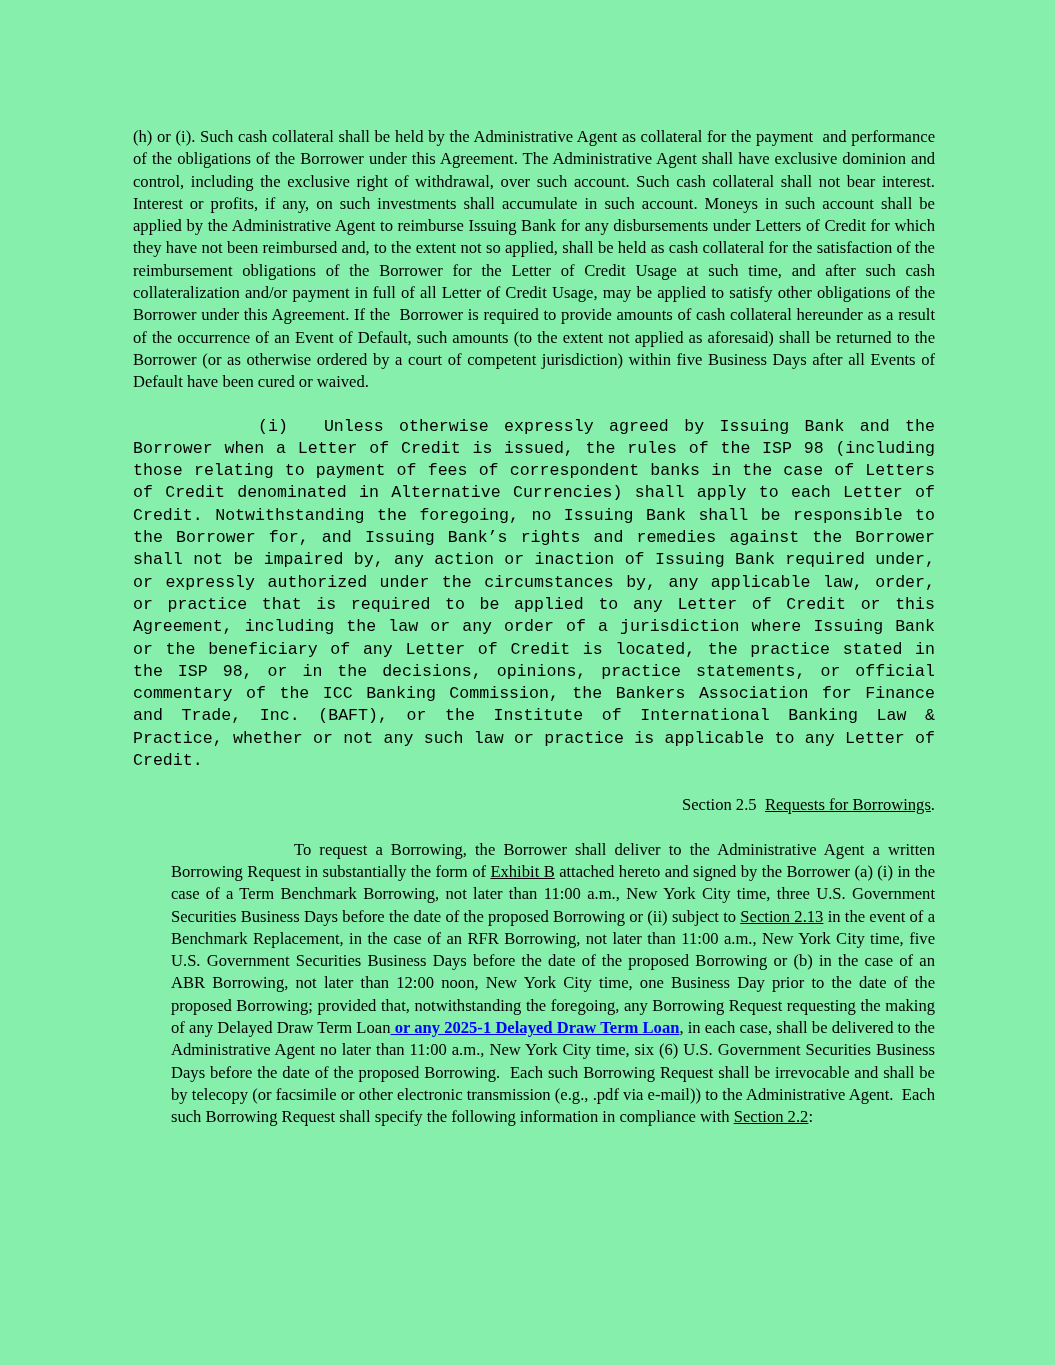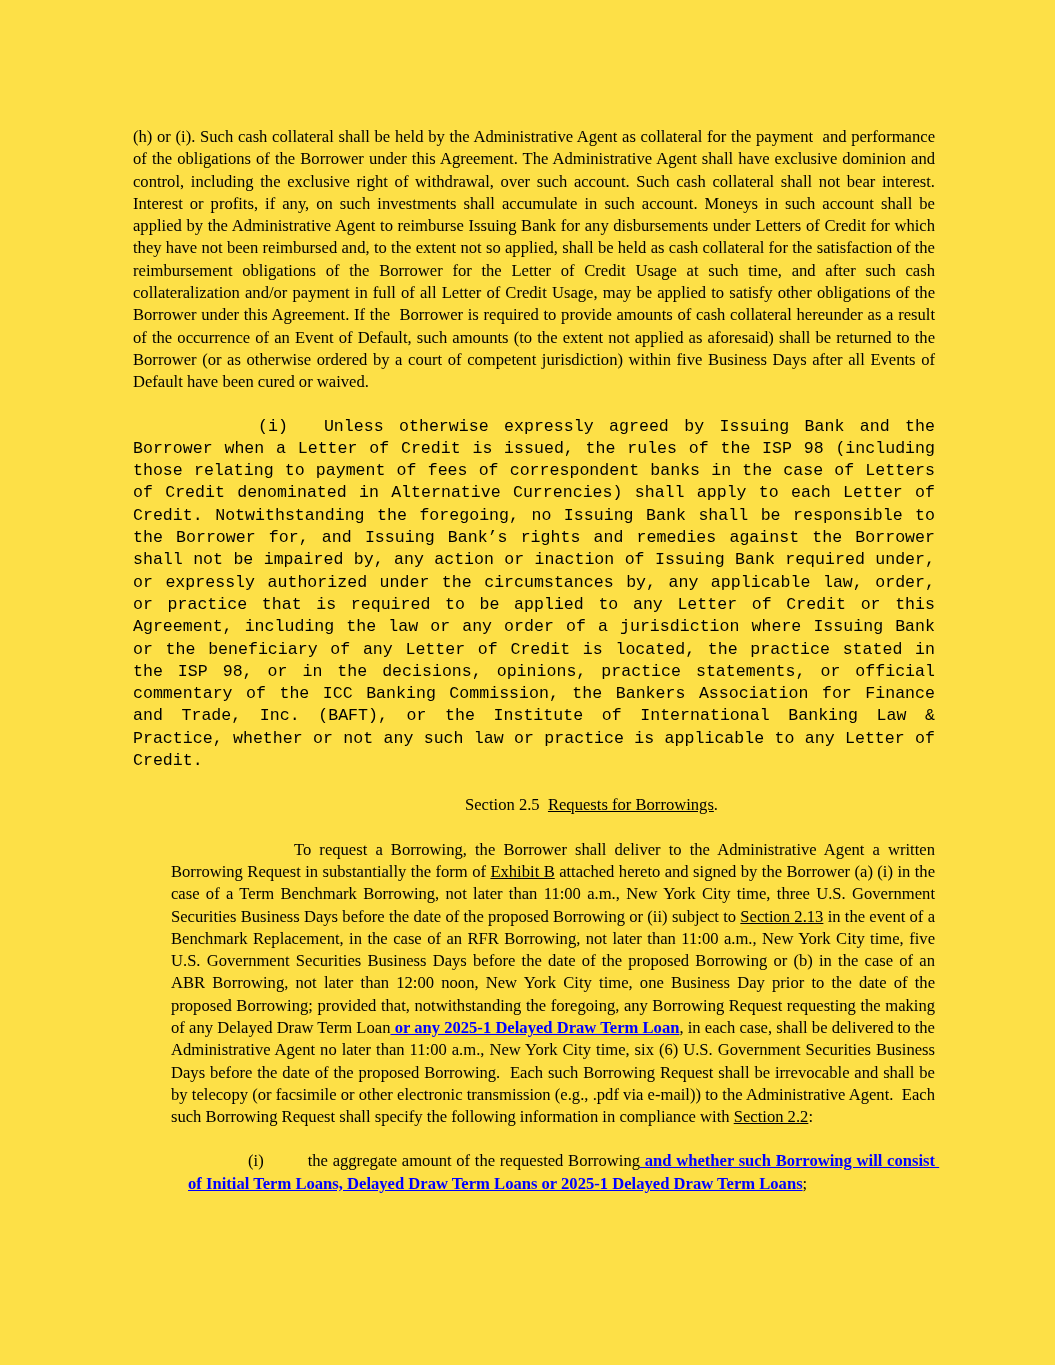--- a/index.html
+++ b/index.html
@@ -2,35 +2,35 @@
 <html style="--ins-color: #0000ff;"><head>
 <meta charset="utf-8">
 <style>
   html, body { margin: 0; padding: 0; background: #ffffff; }
   .page {
     position: relative;
     width: 1055px;
     height: 1365px;
     box-sizing: border-box;
     padding: 126px 120px 0 125px;
-    background: #fde047;
+    background: #86efac;
     font-family: "Liberation Serif", serif;
     font-size: 16.6px;
     line-height: 22.3px;
     color: #000000;
     overflow: hidden;
   }
   .para {
     margin: 0 0 22px 0;
     text-align: justify;
     white-space: pre-wrap;
   }
   .para.indented { margin-left: 8px; margin-right: 0; }
   .para.sub { text-indent: 125px; font-family: Liberation Mono, monospace; }
-  .para.heading { text-align: center; margin-left: 123px; text-indent: 0; margin-top: 8px; }
+  .para.heading { text-align: right; margin-left: 123px; text-indent: 0; margin-top: 8px; }
   .para.main { text-indent: 123px; margin-left: 46px; }
   .para.list-item { margin-left: 63px; text-indent: 60px; }
   .run.normal { }
   .run.underline { text-decoration: underline; }
   .run.ins {
     color: var(--ins-color, #0000ff);
     font-weight: bold;
     text-decoration: underline;
   }
   .run.tab { display: inline-block; }
@@ -42,15 +42,14 @@
 
 <div class="page">
   <p class="para body indented"><span class="run normal">(h) or (i). Such cash collateral shall be held by the Administrative Agent as collateral for the payment  and performance of the obligations of the Borrower under this Agreement. The Administrative Agent shall have exclusive dominion and control, including the exclusive right of withdrawal, over such account. Such cash collateral shall not bear interest. Interest or profits, if any, on such investments shall accumulate in such account. Moneys in such account shall be applied by the Administrative Agent to reimburse Issuing Bank for any disbursements under Letters of Credit for which they have not been reimbursed and, to the extent not so applied, shall be held as cash collateral for the satisfaction of the reimbursement obligations of the Borrower for the Letter of Credit Usage at such time, and after such cash collateralization and/or payment in full of all Letter of Credit Usage, may be applied to satisfy other obligations of the Borrower under this Agreement. If the  Borrower is required to provide amounts of cash collateral hereunder as a result of the occurrence of an Event of Default, such amounts (to the extent not applied as aforesaid) shall be returned to the Borrower (or as otherwise ordered by a court of competent jurisdiction) within five Business Days after all Events of Default have been cured or waived.</span></p>
 
   <p class="para body sub indented"><span class="run normal">(i)</span><span class="run tab"></span><span class="run normal">Unless otherwise expressly agreed by Issuing Bank and the Borrower when a Letter of Credit is issued, the rules of the ISP 98 (including those relating to payment of fees of correspondent banks in the case of Letters of Credit denominated in Alternative Currencies) shall apply to each Letter of Credit. Notwithstanding the foregoing, no Issuing Bank shall be responsible to the Borrower for, and Issuing Bank’s rights and remedies against the Borrower shall not be impaired by, any action or inaction of Issuing Bank required under, or expressly authorized under the circumstances by, any applicable law, order, or practice that is required to be applied to any Letter of Credit or this Agreement, including the law or any order of a jurisdiction where Issuing Bank or the beneficiary of any Letter of Credit is located, the practice stated in the ISP 98, or in the decisions, opinions, practice statements, or official commentary of the ICC Banking Commission, the Bankers Association for Finance and Trade, Inc. (BAFT), or the Institute of International Banking Law &amp; Practice, whether or not any such law or practice is applicable to any Letter of Credit.</span></p>
 
   <p class="para heading"><span class="run normal">Section 2.5  </span><span class="run underline">Requests for Borrowings</span><span class="run normal">.</span></p>
 
   <p class="para body main"><span class="run normal">To request a Borrowing, the Borrower shall deliver to the Administrative Agent a written Borrowing Request in substantially the form of </span><span class="run underline">Exhibit B</span><span class="run normal"> attached hereto and signed by the Borrower (a) (i) in the case of a Term Benchmark Borrowing, not later than 11:00 a.m., New York City time, three U.S. Government Securities Business Days before the date of the proposed Borrowing or (ii) subject to </span><span class="run underline">Section 2.13</span><span class="run normal"> in the event of a Benchmark Replacement, in the case of an RFR Borrowing, not later than 11:00 a.m., New York City time, five U.S. Government Securities Business Days before the date of the proposed Borrowing or (b) in the case of an ABR Borrowing, not later than 12:00 noon, New York City time, one Business Day prior to the date of the proposed Borrowing; provided that, notwithstanding the foregoing, any Borrowing Request requesting the making of any Delayed Draw Term Loan</span><span class="run ins"> or any 2025-1 Delayed Draw Term Loan</span><span class="run normal">, in each case, shall be delivered to the Administrative Agent no later than 11:00 a.m., New York City time, six (6) U.S. Government Securities Business Days before the date of the proposed Borrowing.  Each such Borrowing Request shall be irrevocable and shall be by telecopy (or facsimile or other electronic transmission (e.g., .pdf via e-mail)) to the Administrative Agent.  Each such Borrowing Request shall specify the following information in compliance with </span><span class="run underline">Section 2.2</span><span class="run normal">:</span></p>
 
-  <p class="para body list-item"><span class="run normal">(i)</span><span class="run tab"></span><span class="run normal">the aggregate amount of the requested Borrowing</span><span class="run ins"> and whether such Borrowing will consist of Initial Term Loans, Delayed Draw Term Loans or 2025-1 Delayed Draw Term Loans</span><span class="run normal">;</span></p>
 
 </div>
 
 </body></html>

